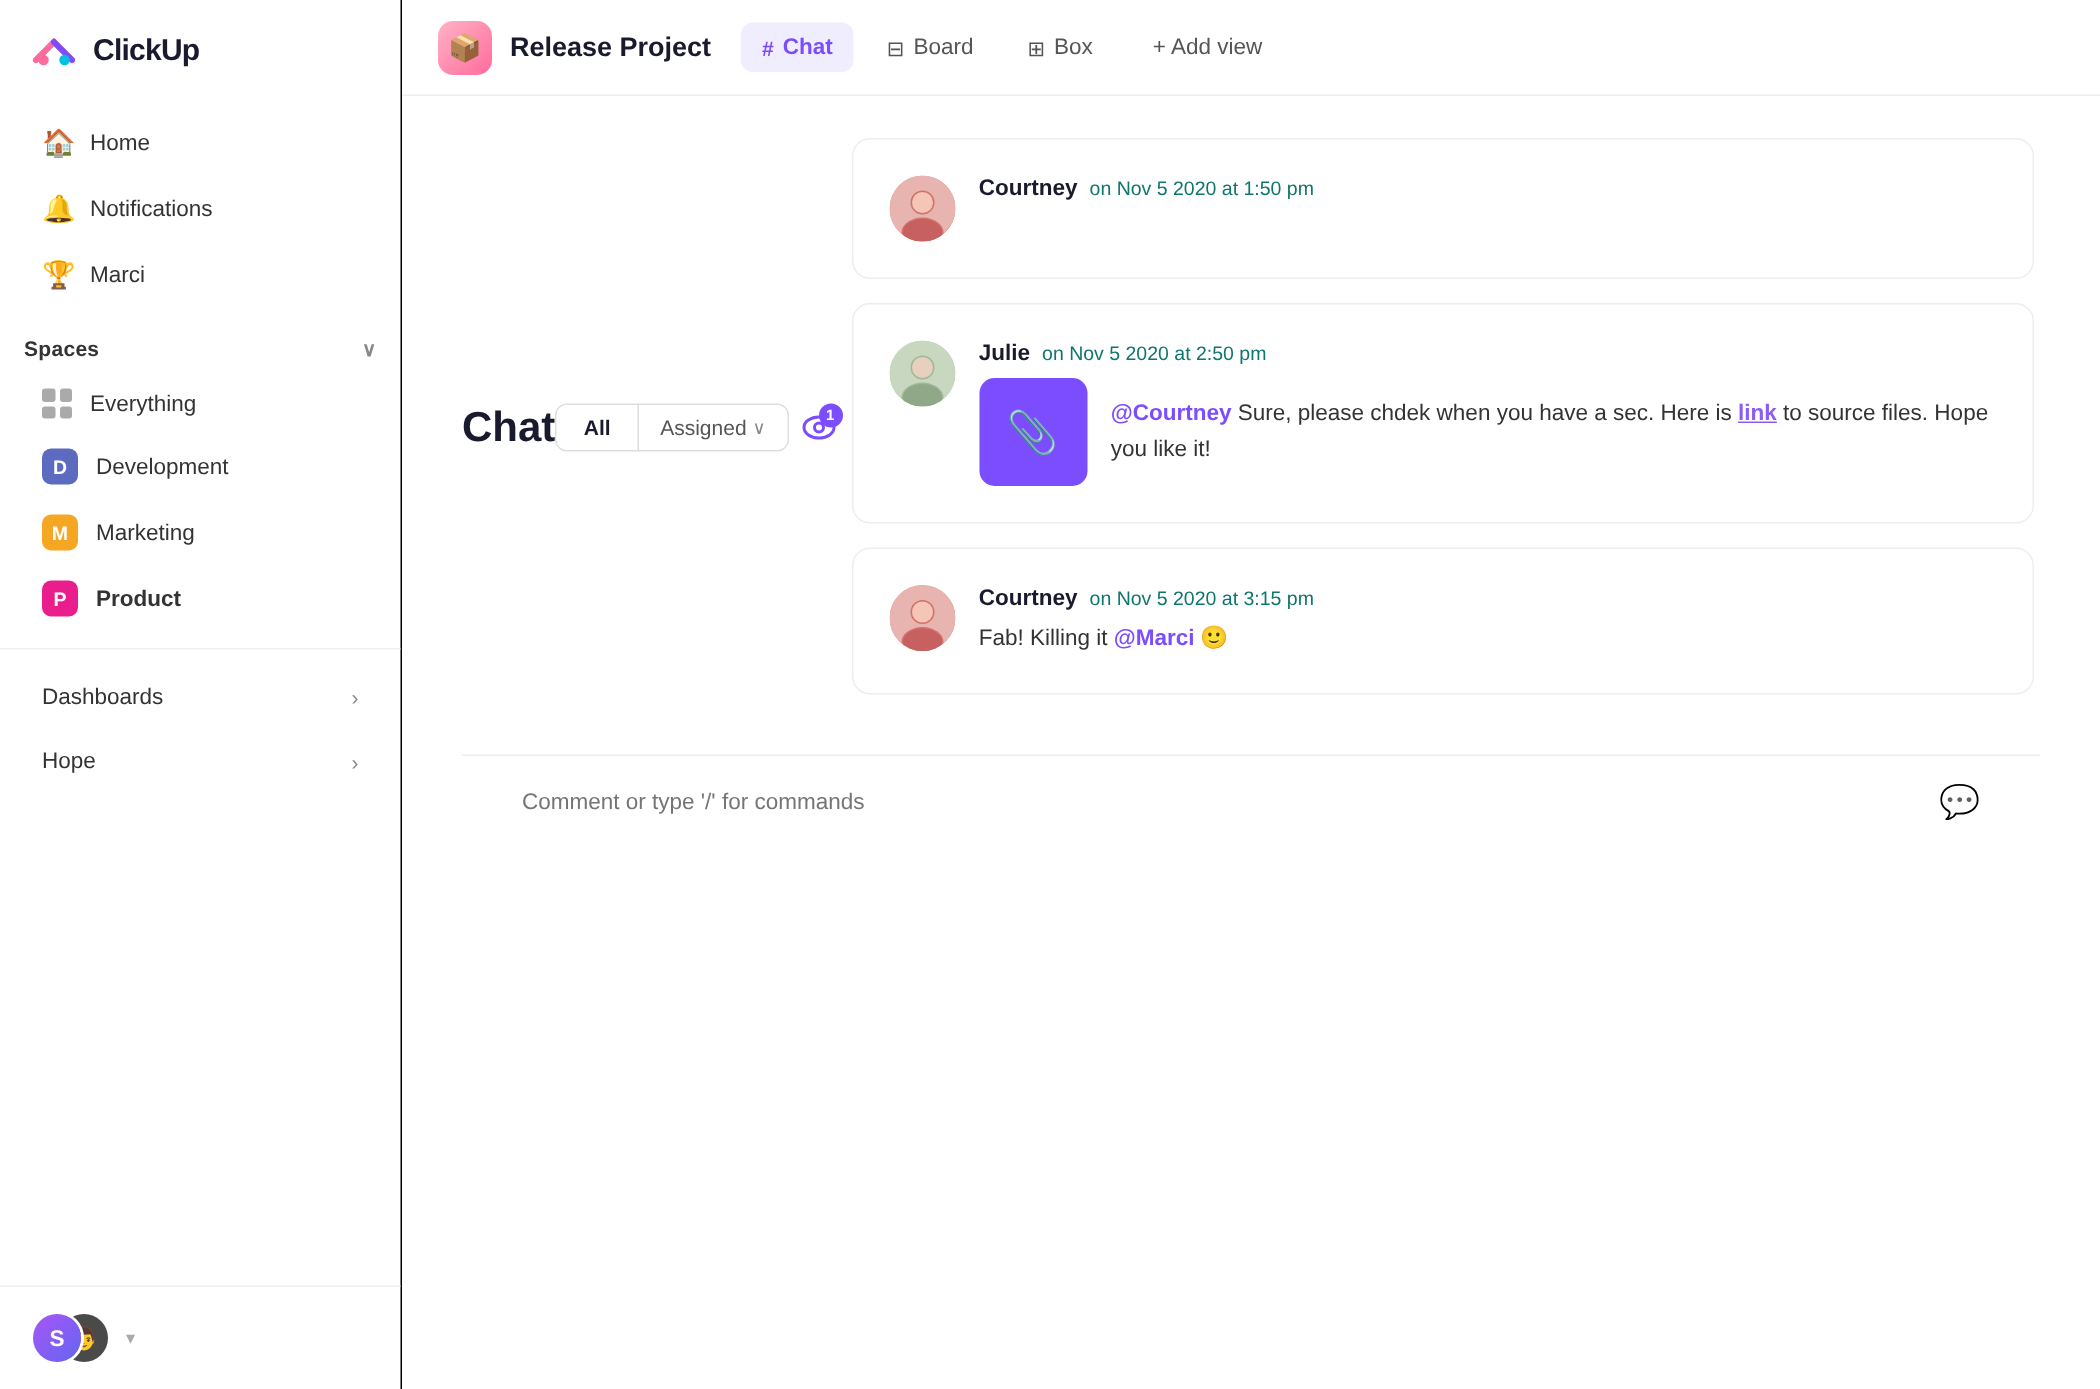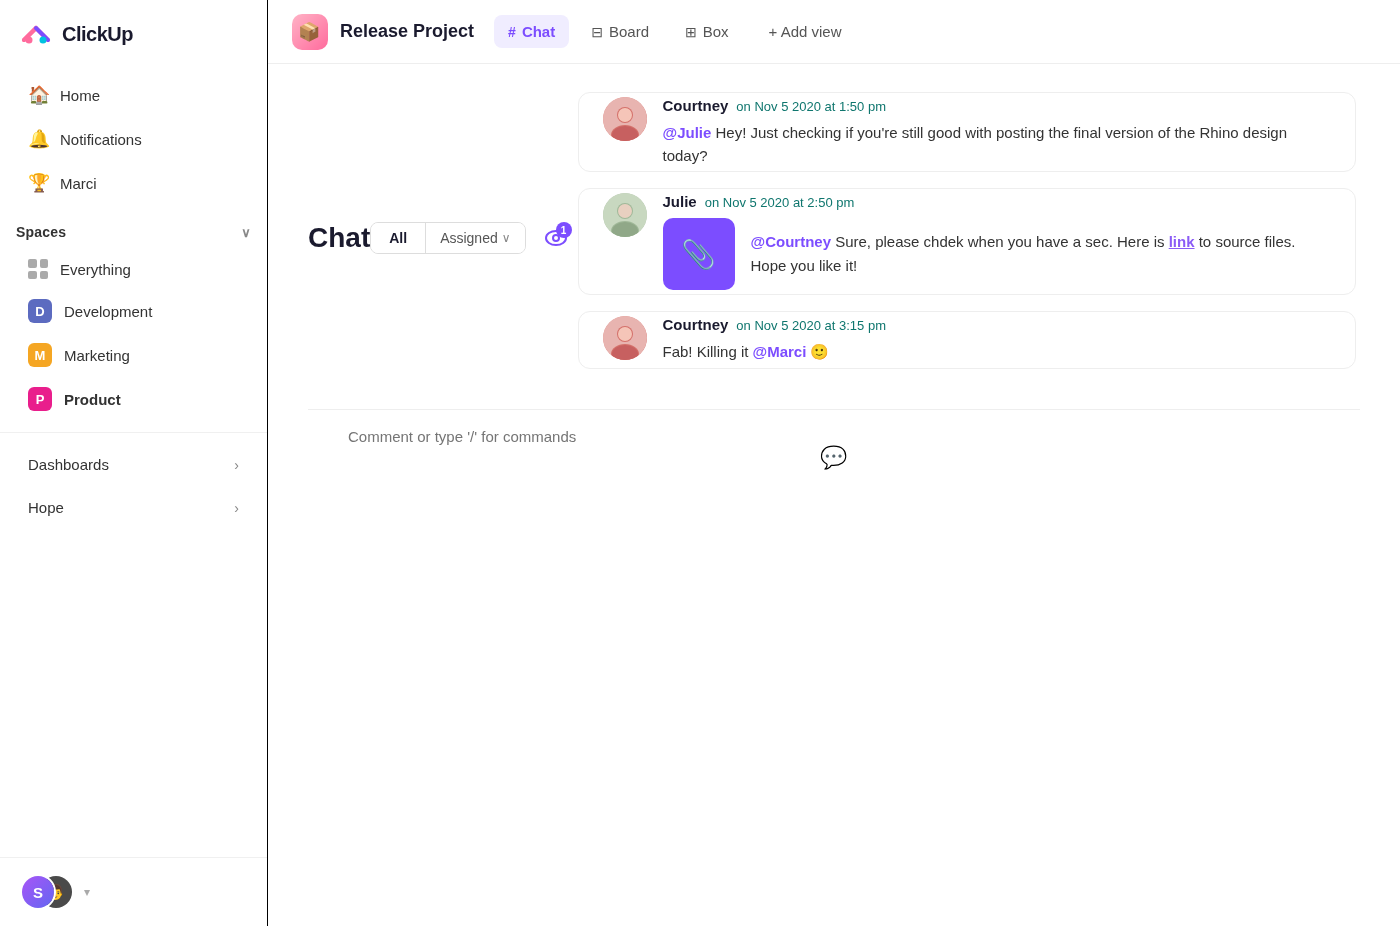--- a/index.html
+++ b/index.html
@@ -234,21 +234,21 @@
       margin-bottom: 24px;
     }
     .chat-title {
       font-size: 28px;
       font-weight: 700;
       color: #1a1a2e;
     }
     .chat-header-right {
       display: flex;
       align-items: center;
-      gap: 12px;
+      gap: 2px;
     }
     .filter-group {
       display: flex;
       border: 1.5px solid #ddd;
       border-radius: 8px;
       overflow: hidden;
     }
     .filter-btn {
       padding: 7px 18px;
       font-size: 14px;
@@ -309,21 +309,21 @@
       overflow-y: auto;
       display: flex;
       flex-direction: column;
       gap: 16px;
       padding-bottom: 16px;
     }
     .message-card {
       background: #fff;
       border: 1.5px solid #eee;
       border-radius: 12px;
-      padding: 4px 24px;
+      padding: 24px 24px;
       display: flex;
       gap: 16px;
       margin: 0 4px;
     }
     .msg-avatar {
       width: 44px;
       height: 44px;
       border-radius: 50%;
       flex-shrink: 0;
       overflow: hidden;
@@ -367,21 +367,20 @@
     .attachment-text { font-size: 15px; color: #333; line-height: 1.6; }
 
     
     .comment-bar {
       border-top: 1px solid #eee;
       padding: 18px 40px;
       display: flex;
       align-items: center;
       justify-content: space-between;
       background: #fff;
-      flex-direction: column;
     }
     .comment-placeholder { font-size: 15px; color: #bbb; }
     .comment-icon { color: #ccc; font-size: 22px; cursor: pointer; }
 
     
     .messages::-webkit-scrollbar { width: 4px; }
     .messages::-webkit-scrollbar-track { background: transparent; }
     .messages::-webkit-scrollbar-thumb { background: #ddd; border-radius: 2px; }
   </style>
 </head>
@@ -523,24 +522,20 @@
               <circle cx="22" cy="18" r="7" fill="#f5c5b8"></circle>
               <ellipse cx="22" cy="38" rx="13" ry="9" fill="#c76060"></ellipse>
             </svg>
           </div>
         </div>
         <div class="msg-content">
           <div class="msg-header">
             <span class="msg-author">Courtney</span>
             <span class="msg-time">on Nov 5 2020 at 1:50 pm</span>
           </div>
-          <div class="msg-text">
-            <span class="mention">@Julie</span>
-            <span> Hey! Just checking if you're still good with posting the final version of the Rhino design today?</span>
-          </div>
         </div>
       </div>
 
       <div class="message-card">
         <div class="msg-avatar">
           <div class="msg-avatar-inner" style="background: #b8c9b0;">
             <svg width="44" height="44" viewBox="0 0 44 44">
               <circle cx="22" cy="22" r="22" fill="#c8d8c0"></circle>
               <circle cx="22" cy="18" r="8" fill="#a0b898"></circle>
               <ellipse cx="22" cy="38" rx="14" ry="10" fill="#a0b898"></ellipse>

